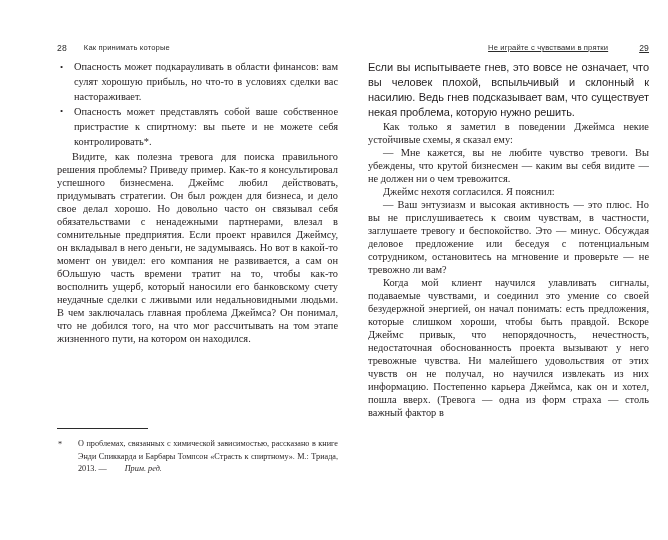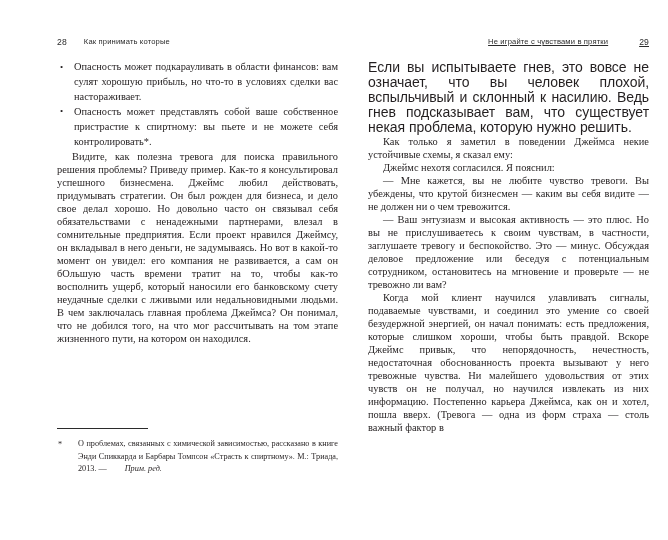--- a/index.html
+++ b/index.html
@@ -20,21 +20,21 @@
   .spread {
     position: relative;
     width: 668px;
     height: 540px;
     box-sizing: border-box;
   }
 
   
   .running-head {
     position: absolute;
-    top: 35px;
+    top: 41px;
     height: 13px;
     font-family: "Liberation Sans", "DejaVu Sans", sans-serif;
     font-size: 7.6px;
     letter-spacing: 0.15px;
     color: #2b2b2b;
     display: flex;
     align-items: center;
     white-space: nowrap;
   }
   .running-head.left {
@@ -73,21 +73,21 @@
     font-size: 10.4px;
     line-height: 13px;
     text-indent: 15px;
     hyphens: manual;
   }
 
   p.sans-par {
     margin: 0;
     text-align: justify;
     font-family: "Liberation Sans", "DejaVu Sans", sans-serif;
-    font-size: 14px;
+    font-size: 11px;
     line-height: 14.92px;
     text-indent: 0;
     letter-spacing: -0.05px;
   }
 
   .gap-before { margin-top: 14.9px; }
 
   
   ul.bullets {
     margin: 0;
@@ -180,23 +180,23 @@
     <span>Не играйте с чувствами в прятки</span>
     <span class="folio">29</span>
   </div>
 
   <div class="page-col right">
 
     <p class="sans-par">Если вы испытываете гнев, это вовсе не означает, что вы человек плохой, вспыльчивый и склонный к насилию. Ведь гнев подсказывает вам, что существует некая проблема, которую нужно решить.</p>
 
     <p class="body-par gap-before">Как только я заметил в поведении Джеймса некие устойчивые схемы, я сказал ему:</p>
 
+    <p class="body-par">— Мне кажется, вы не любите чувство тревоги. Вы убеждены, что крутой бизнесмен — каким вы себя видите — не должен ни о чем тревожится.</p>
+
     <p class="body-par">Джеймс нехотя согласился. Я пояснил:</p>
 
-    <p class="body-par">— Мне кажется, вы не любите чувство тревоги. Вы убеждены, что крутой бизнесмен — каким вы себя видите — не должен ни о чем тревожится.</p>
-
     <p class="body-par">— Ваш энтузиазм и высокая активность — это плюс. Но вы не прислушиваетесь к своим чувствам, в частности, заглушаете тревогу и беспокойство. Это — минус. Обсуждая деловое предложение или беседуя с потенциальным сотрудником, остановитесь на мгновение и проверьте — не тревожно ли вам?</p>
 
     <p class="body-par">Когда мой клиент научился улавливать сигналы, подаваемые чувствами, и соединил это умение со своей безудержной энергией, он начал понимать: есть предложения, которые слишком хороши, чтобы быть правдой. Вскоре Джеймс привык, что непорядочность, нечестность, недостаточная обоснованность проекта вызывают у него тревожные чувства. Ни малейшего удовольствия от этих чувств он не получал, но научился извлекать из них информацию. Постепенно карьера Джеймса, как он и хотел, пошла вверх. (Тревога — одна из форм страха — столь важный фактор в</p>
 
   </div>
 
 </div>
 
 </body></html>

